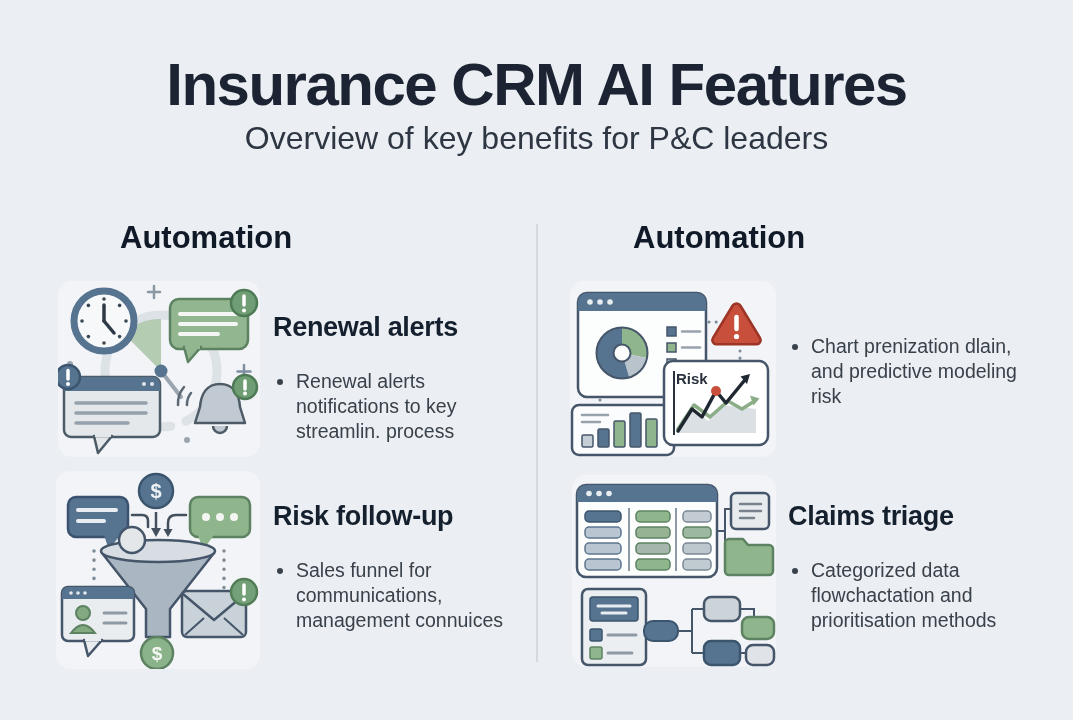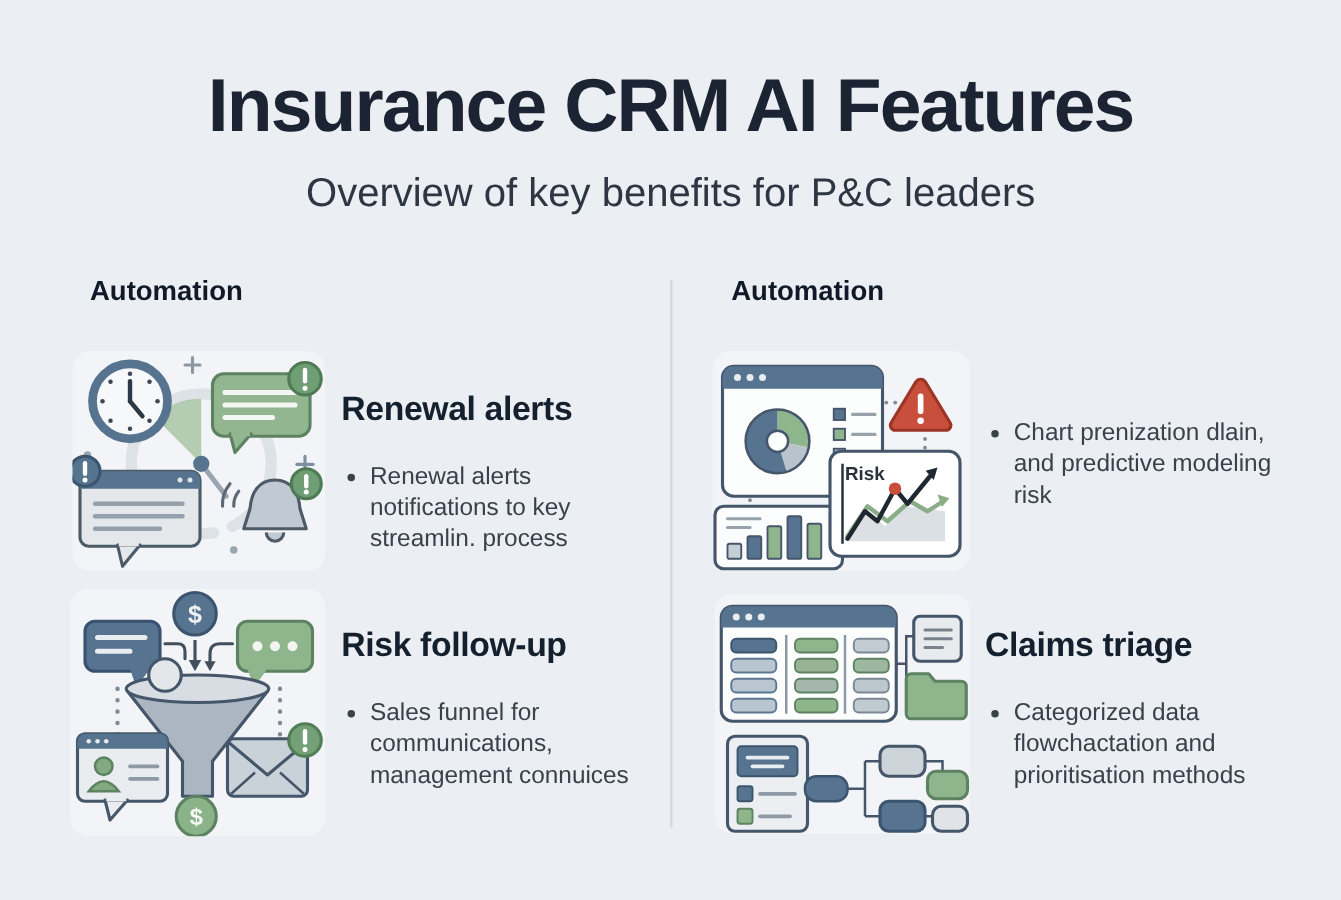--- a/index.html
+++ b/index.html
@@ -1,22 +1,22 @@
 <!DOCTYPE html>
 <html><head>
 <meta charset="utf-8">
 <style>
   html,body{margin:0;padding:0;}
   body{background:#e9edf1;font-family:"Liberation Sans","DejaVu Sans",sans-serif;}
   .canvas{position:relative;width:1073px;height:720px;background:#ebeef2;overflow:hidden;margin:0 auto;}
   .page-title{position:absolute;top:50px;left:0;right:0;text-align:center;
     font-size:60px;font-weight:700;letter-spacing:-1.5px;color:#1c2433;}
-  .page-subtitle{position:absolute;top:136px;left:0;right:0;text-align:center;
+  .page-subtitle{position:absolute;top:120px;left:0;right:0;text-align:center;
     font-size:32px;font-weight:400;color:#2d3642;}
-  .section-header{position:absolute;font-size:22px;font-weight:700;color:#101927;}
+  .section-header{position:absolute;font-size:31px;font-weight:700;color:#101927;margin-left:48px;}
   #sec-automation{left:72px;top:220px;}
   #sec-analytics{left:585px;top:220px;}
   .divider{position:absolute;left:536px;top:224px;width:2px;height:438px;background:#d5dade;}
   .icon-tile{position:absolute;background:rgba(250,251,253,0.45);border-radius:14px;}
   #icon-renewal{left:58px;top:281px;width:202px;height:176px;}
   #icon-lead{left:56px;top:471px;width:204px;height:198px;}
   #icon-churn{left:570px;top:281px;width:206px;height:176px;}
   #icon-claims{left:572px;top:475px;width:204px;height:192px;}
   .icon-tile svg{display:block;width:100%;height:100%;}
   .feat-text{position:absolute;}

